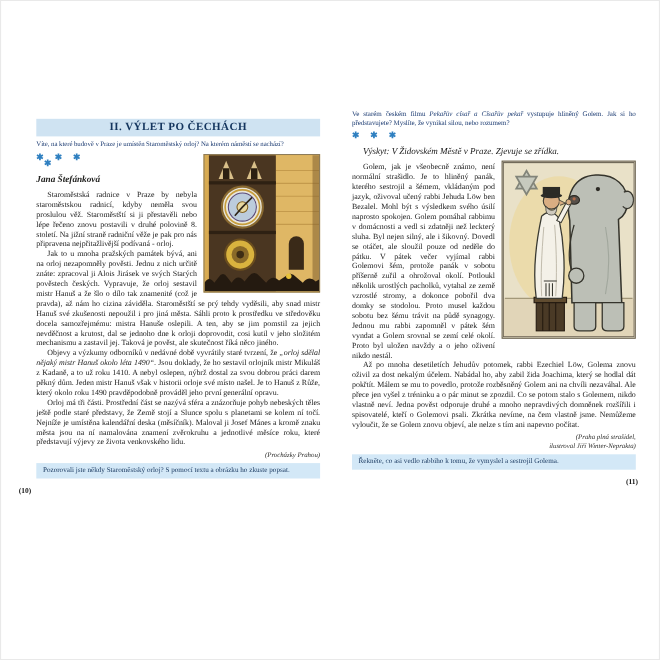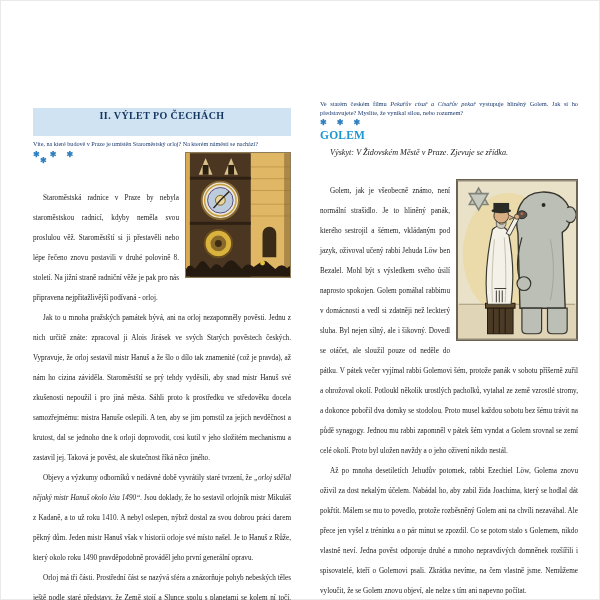--- a/index.html
+++ b/index.html
@@ -7,36 +7,36 @@
     width:600px;height:600px;position:relative;background:#ffffff;
     font-family:"Liberation Serif","DejaVu Serif",serif;color:#1b1b1b;
     box-shadow:inset 0 0 0 1px #e9e9e9;overflow:hidden;
   }
   .page{position:absolute;width:258px}
   #left-page{left:33px;top:108px}
   #right-page{left:320px;top:99px}
 
   .band{
     background:#cfe3f2;color:#14355e;font-weight:bold;font-size:10px;
-    height:28px;line-height:16px;text-align:center;letter-spacing:.4px;
+    height:16px;line-height:16px;text-align:center;letter-spacing:.4px;
   }
   .q{color:#1e3d73;font-size:6.2px;letter-spacing:-.05px;margin-top:4px;line-height:8.5px}
   #left-page .q{white-space:nowrap}
   #right-page .q{text-align:justify;font-size:6.4px;line-height:9px;margin-top:0}
   .q .film{font-style:italic}
 
   .stars{color:#2e7fc0;font-size:8px;font-weight:bold;margin-top:3px;line-height:6px}
   .stars div{letter-spacing:4px}
   .stars .row2{margin-left:7px}
 
   .title{color:#1e96d2;font-weight:bold;font-size:11.5px;margin-top:3px;letter-spacing:.2px;line-height:12px}
   .author{font-weight:bold;font-style:italic;font-size:8.4px;margin-top:6px;color:#21211f}
   .occ{font-style:italic;font-size:8.2px;margin-top:7px;text-indent:10px}
 
-  .body{font-size:7.2px;line-height:20px;text-align:justify;margin-top:24px}
+  .body{font-size:7.2px;line-height:9px;text-align:justify;margin-top:6px}
   .body p{margin:0;text-indent:10px}
   .body i{font-style:italic}
 
   .float-fig{float:right;margin:0 0 3px 6px;border:1px solid #8d7c5a;box-sizing:border-box;background:#d8ab52}
   #orloj-fig{width:106px;height:126px;margin-top:-12px}
   #golem-fig{width:122px;height:162px;margin-top:-2px;border-color:#6a6354;background:#e9e1c8}
   .float-fig svg{display:block;width:100%;height:100%}
 
   .attr{font-size:6.2px;font-style:italic;text-align:right;margin-top:3px;line-height:7.5px;color:#2a2a28}
   .task{
@@ -88,40 +88,40 @@
       <g>
         <path d="M78 82 a7 7 0 0 1 14 0 V106 H78 Z" fill="#3a2a18"></path>
       </g>
       <g>
         <path d="M0 126 L0 118 Q4 111 9 118 L13 113 Q17 107 21 113 L25 118 Q31 109 37 117 L41 112 Q46 106 51 112 L57 118 Q63 110 69 116 L75 112 Q80 107 85 113 L91 118 Q97 111 103 117 L106 115 L106 126 Z" fill="#241a10"></path>
         <circle cx="78" cy="112" r="2.5" fill="#e8c23a"></circle>
       </g>
     </svg>
   </div>
 
+  <div class="author">Jana Štefánková</div>
 
   <div class="body">
     <p>Staroměstská radnice v Praze by nebyla staroměstskou radnicí, kdyby neměla svou proslulou věž. Staroměstští si ji přestavěli nebo lépe řečeno znovu postavili v druhé polovině 8. století. Na jižní straně radniční věže je pak pro nás připravena nejpřitažlivější podívaná - orloj.</p>
     <p>Jak to u mnoha pražských památek bývá, ani na orloj nezapomněly pověsti. Jednu z nich určitě znáte: zpracoval ji Alois Jirásek ve svých Starých pověstech českých. Vypravuje, že orloj sestavil mistr Hanuš a že šlo o dílo tak znamenité (což je pravda), až nám ho cizina záviděla. Staroměstští se prý tehdy vyděsili, aby snad mistr Hanuš své zkušenosti nepoužil i pro jiná města. Sáhli proto k prostředku ve středověku docela samozřejmému: mistra Hanuše oslepili. A ten, aby se jim pomstil za jejich nevděčnost a krutost, dal se jednoho dne k orloji doprovodit, cosi kutil v jeho složitém mechanismu a zastavil jej. Taková je pověst, ale skutečnost říká něco jiného.</p>
     <p><span>Objevy a výzkumy odborníků v nedávné době vyvrátily staré tvrzení, že </span><i>„orloj sdělal nějaký mistr Hanuš okolo léta 1490“.</i><span> Jsou doklady, že ho sestavil orlojník mistr Mikuláš z Kadaně, a to už roku 1410. A nebyl oslepen, nýbrž dostal za svou dobrou práci darem pěkný dům. Jeden mistr Hanuš však v historii orloje své místo našel. Je to Hanuš z Růže, který okolo roku 1490 pravděpodobně prováděl jeho první generální opravu.</span></p>
     <p>Orloj má tři části. Prostřední část se nazývá sféra a znázorňuje pohyb nebeských těles ještě podle staré představy, že Země stojí a Slunce spolu s planetami se kolem ní točí. Nejníže je umístěna kalendářní deska (měsíčník). Maloval ji Josef Mánes a kromě znaku města jsou na ní namalována znamení zvěrokruhu a jednotlivé měsíce roku, které představují výjevy ze života venkovského lidu.</p>
   </div>
 
   <div class="attr">(Procházky Prahou)</div>
   <div class="task">Pozorovali jste někdy Staroměstský orloj?  S pomocí textu a obrázku ho zkuste popsat.</div>
   <div class="pn-row">(10)</div>
 </div>
 
 <div class="page" id="right-page">
   <div class="q"><span>Ve starém českém filmu </span><span class="film">Pekařův císař a Císařův pekař</span><span> vystupuje hliněný Golem. Jak si ho představujete? Myslíte, že vynikal silou, nebo rozumem?</span></div>
   <div class="stars">
     <div>✱ ✱ ✱</div>
   </div>
 
-  <div class="title">GOLEM</div>
   <div class="occ">Výskyt: V Židovském Městě v Praze. Zjevuje se zřídka.</div>
 
   <div class="body">
     <div class="float-fig" id="golem-fig">
       <svg viewBox="0 0 122 162">
         <rect width="122" height="162" fill="#e9e1c8"></rect>
         <ellipse cx="52" cy="75" rx="46" ry="62" fill="#ecd794" opacity=".55"></ellipse>
         <rect x="0" y="126" width="122" height="36" fill="#ded2b4" opacity=".8"></rect>
         <path d="M2 126 H120" stroke="#a39879" stroke-width="1"></path>
         <g stroke="#7d8076" fill="#c6c9be" stroke-width="1.6" opacity=".95" transform="translate(22,19)">

